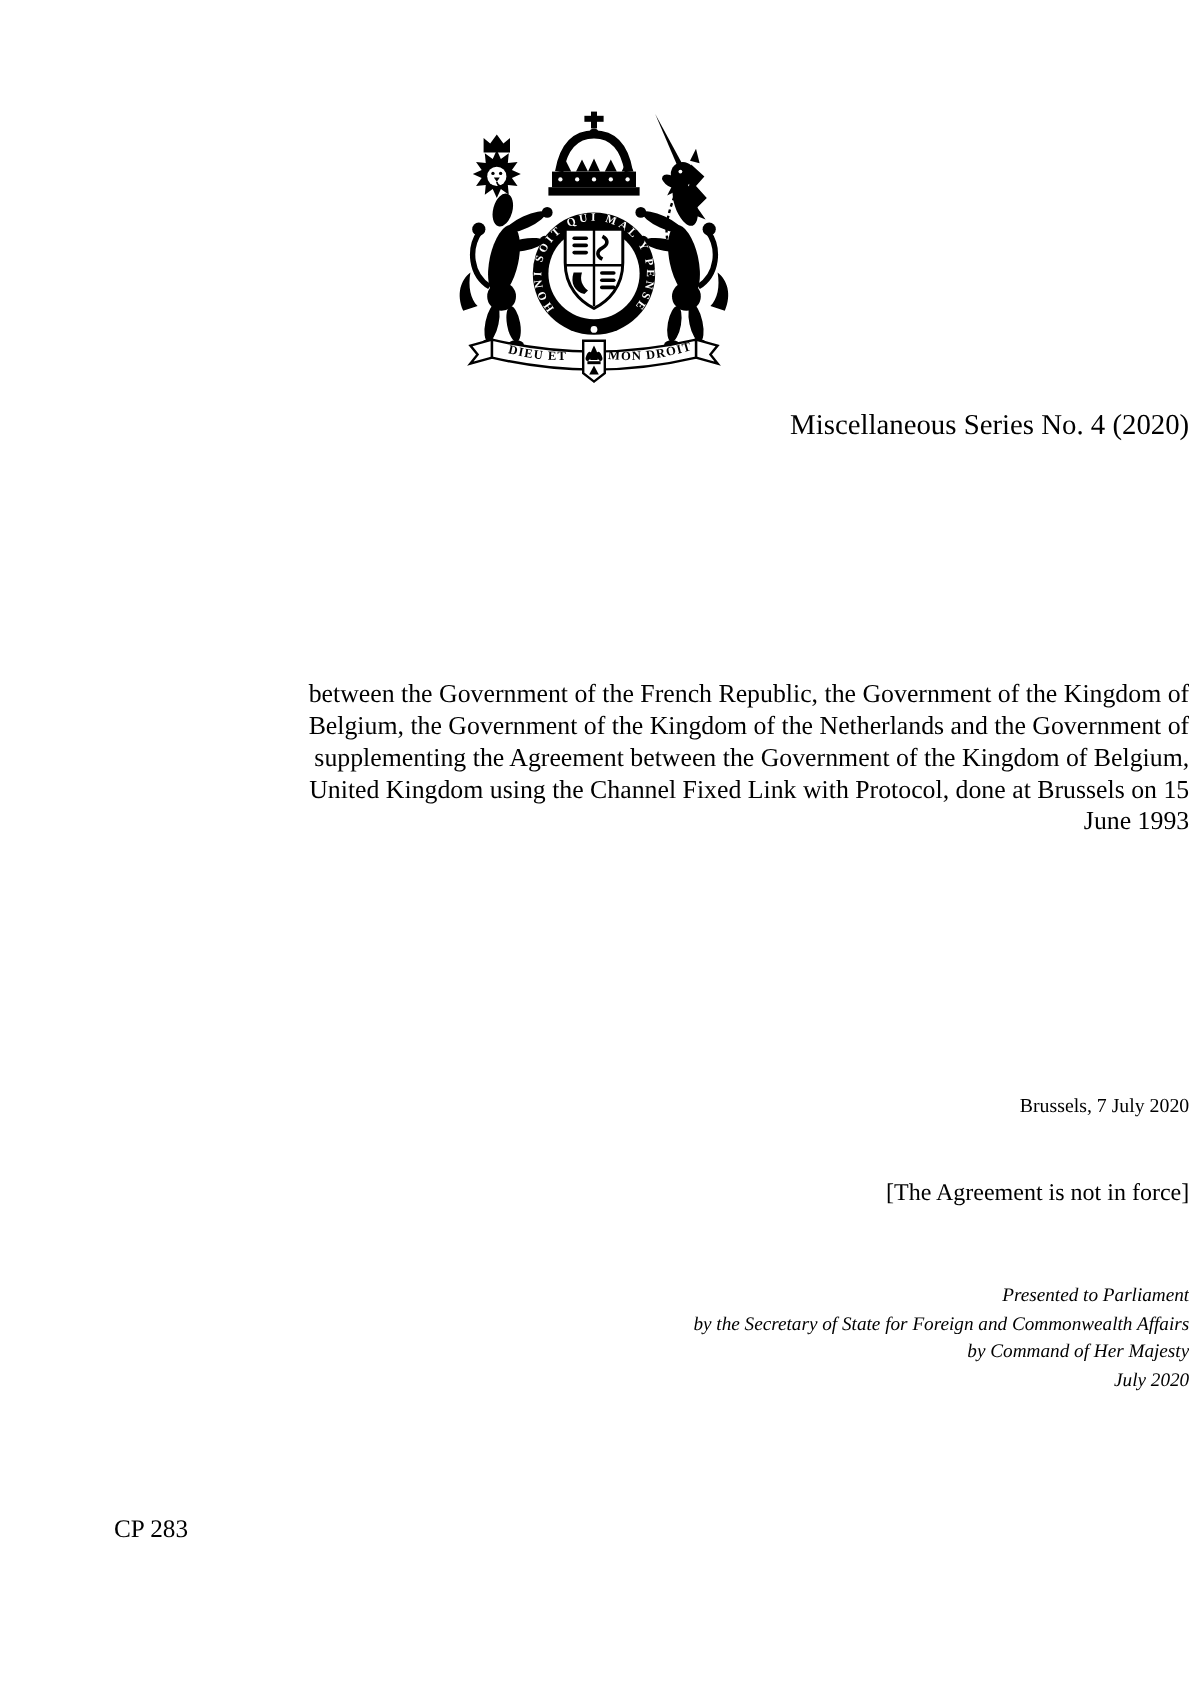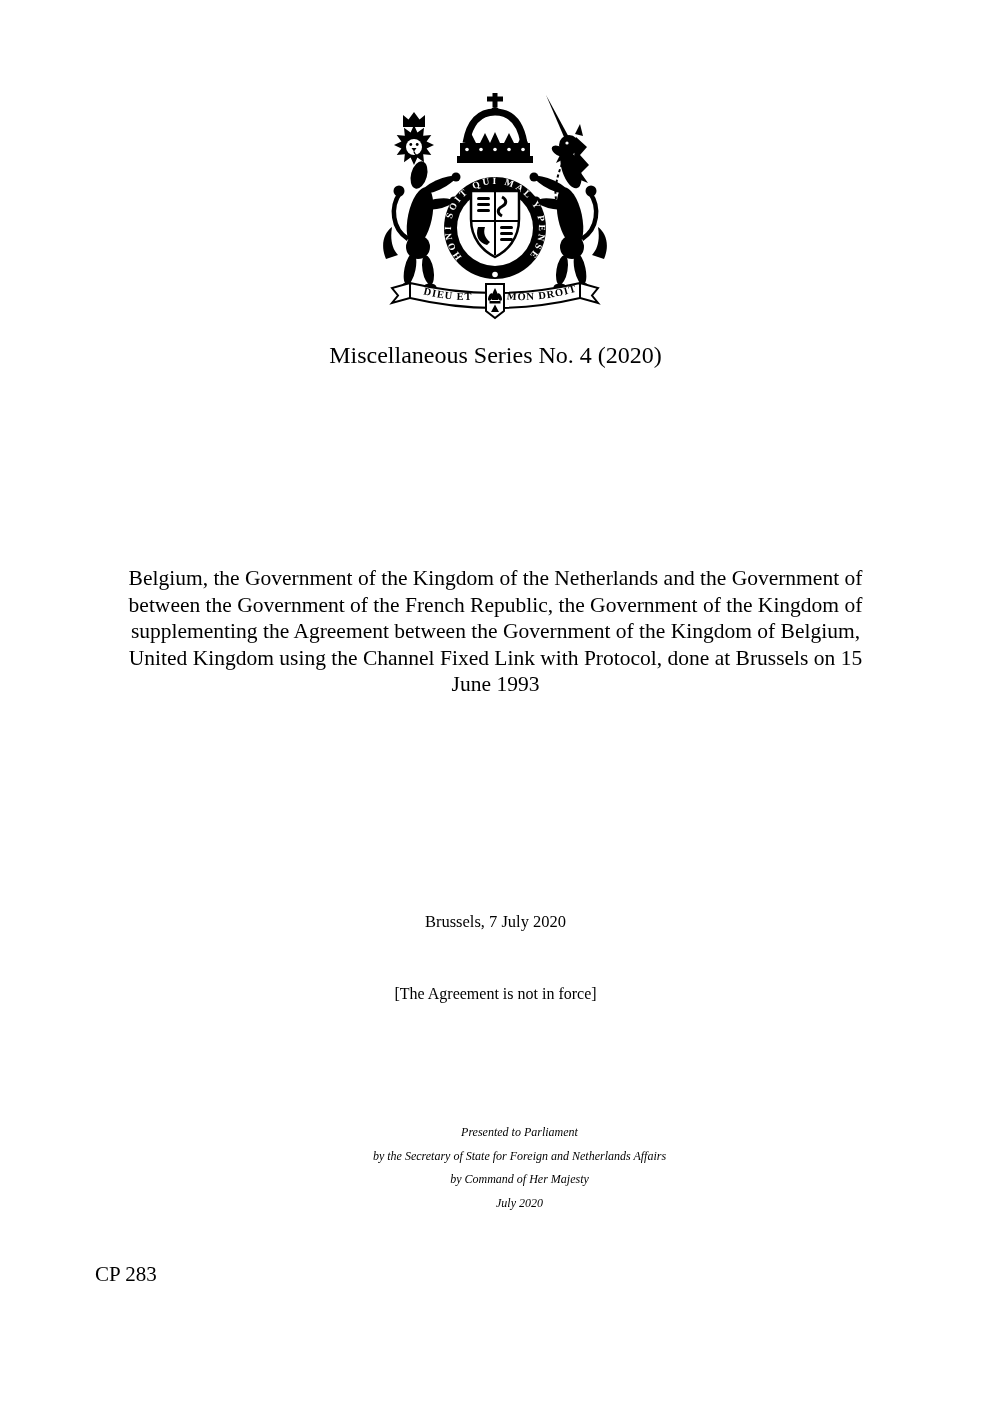--- a/index.html
+++ b/index.html
@@ -13,29 +13,29 @@
     height: 1401px;
     background: #ffffff;
     color: #000000;
     font-family: "Liberation Serif", "DejaVu Serif", serif;
     overflow: hidden;
   }
   .centered {
     position: absolute;
     left: 0;
     right: 0;
-    text-align: center;
+    text-align: right;
     white-space: nowrap;
   }
   .series       { top: 341px;  font-size: 24px;   line-height: 28px; }
   .doc-title    { top: 476px;  font-size: 55px;   line-height: 64px; }
   .subtitle     { top: 565px;  font-size: 21.5px; line-height: 26.5px; }
   .place-date   { top: 871px;  font-size: 16.5px; line-height: 22px; margin-top: 40px; }
-  .status-note  { top: 983px;  font-size: 16px;   line-height: 22px; }
-  .presented    { top: 1121px; font-size: 12px;   line-height: 23.5px; font-style: italic; padding-left: 48px; }
+  .status-note  { top: 983px;  font-size: 20px;   line-height: 22px; }
+  .presented    { top: 1068px; font-size: 16px;   line-height: 23.5px; font-style: italic; padding-left: 48px; }
   .cp-number {
     position: absolute;
     left: 95px;
     top: 1262px;
     font-size: 21px;
     line-height: 24px;
   }
   .arms {
     position: absolute;
     left: 374px;
@@ -167,33 +167,33 @@
           <textPath href="#scrollRightPath" startOffset="50%" text-anchor="middle">MON DROIT</textPath>
         </text>
       </g>
     </svg>
   </div>
 
   <div class="centered series">Miscellaneous Series No. 4 (2020)</div>
 
 
   <div class="centered subtitle">
+    <div>between the Government of the French Republic, the Government of the Kingdom of</div>
     <div>Belgium, the Government of the Kingdom of the Netherlands and the Government of</div>
-    <div>between the Government of the French Republic, the Government of the Kingdom of</div>
     <div>supplementing the Agreement between the Government of the Kingdom of Belgium,</div>
     <div>United Kingdom using the Channel Fixed Link with Protocol, done at Brussels on 15</div>
     <div>June 1993</div>
   </div>
 
   <div class="centered place-date">Brussels, 7 July 2020</div>
 
   <div class="centered status-note">[The Agreement is not in force]</div>
 
   <div class="centered presented">
     <div>Presented to Parliament</div>
-    <div>by the Secretary of State for Foreign and Netherlands Affairs</div>
+    <div>by the Secretary of State for Foreign and Commonwealth Affairs</div>
     <div>by Command of Her Majesty</div>
     <div>July 2020</div>
   </div>
 
   <div class="cp-number">CP 283</div>
 
 </div>
 
 </body></html>

